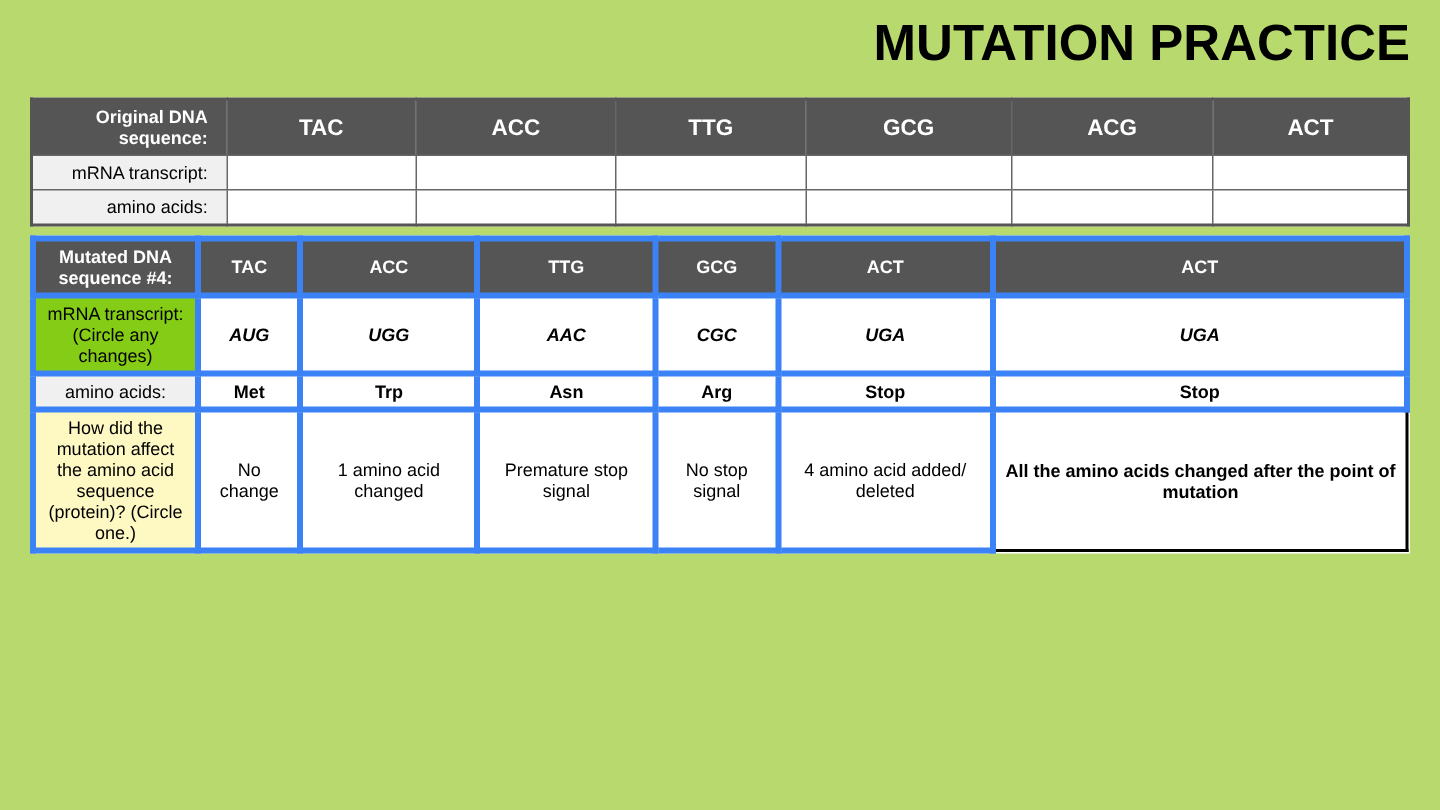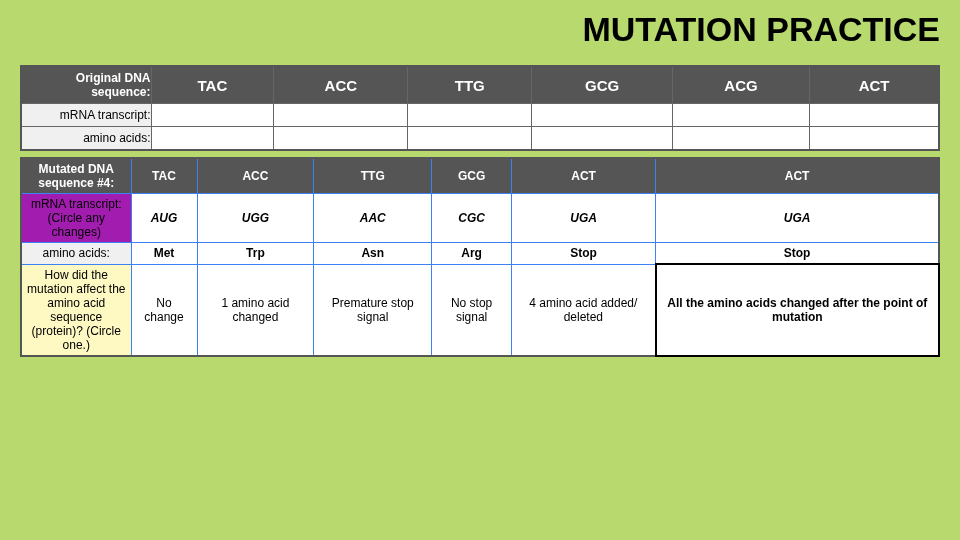--- a/index.html
+++ b/index.html
@@ -27,21 +27,21 @@
 
     
     .top-table {
       border-collapse: collapse;
       width: 100%;
       background: white;
       border: 2px solid #555;
     }
     .top-table td, .top-table th {
       border: 1px solid #666;
-      padding: 4px 0;
+      padding: 4px 12px;
       text-align: center;
       font-size: 13px;
     }
     .top-table .label-cell {
       background: #555;
       color: white;
       font-weight: bold;
       text-align: right;
       font-size: 12px;
       width: 130px;
@@ -62,21 +62,21 @@
     }
 
     
     .bottom-table {
       border-collapse: collapse;
       width: 100%;
       background: white;
       border: 2px solid #555;
     }
     .bottom-table td, .bottom-table th {
-      border: 1px solid #3b82f6;
+      border: 4px solid #3b82f6;
       padding: 3px 5px;
       text-align: center;
       font-size: 12px;
       vertical-align: middle;
     }
     .mutated-label {
       background: #555;
       color: white;
       font-weight: bold;
       font-size: 12px;
@@ -86,21 +86,21 @@
     }
     .mutated-dna-header {
       background: #555;
       color: white;
       font-weight: bold;
       font-size: 15px;
     }
     .mrna-label {
       text-align: right;
       font-size: 11px;
-      background: #a21caf;
+      background: #84cc16;
     }
     .amino-label {
       text-align: right;
       font-size: 11px;
       background: #f0f0f0;
     }
     .mrna-data {
       font-size: 14px;
       font-weight: bold;
       font-style: italic;

